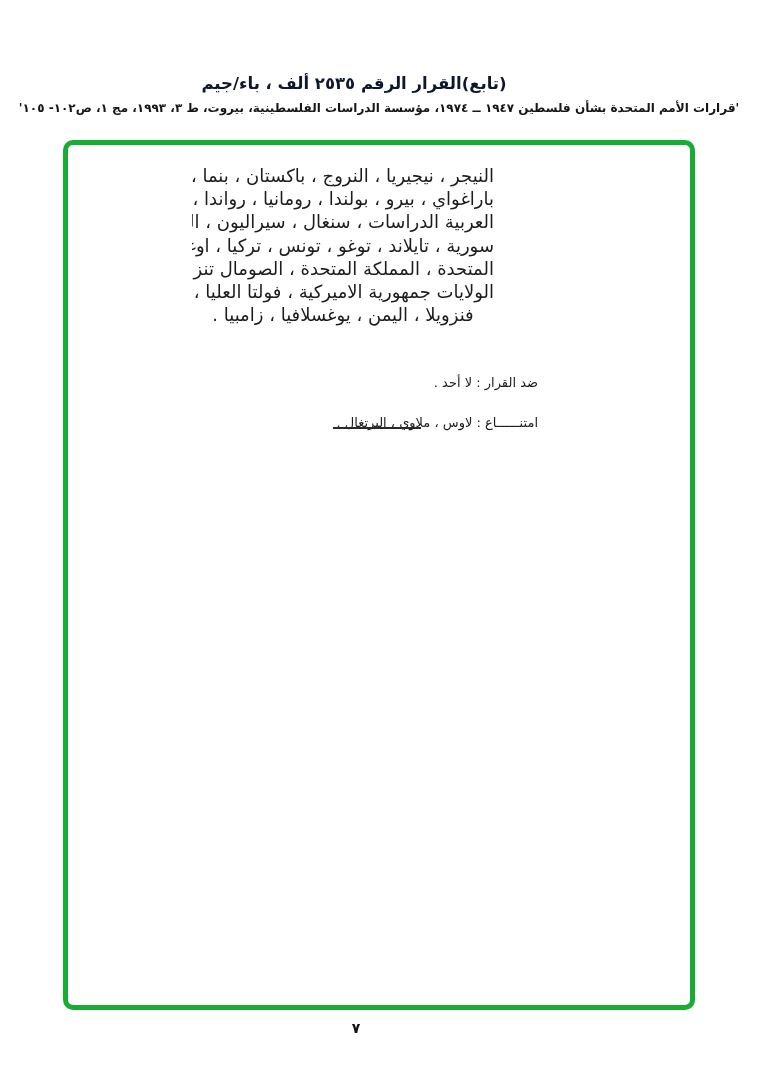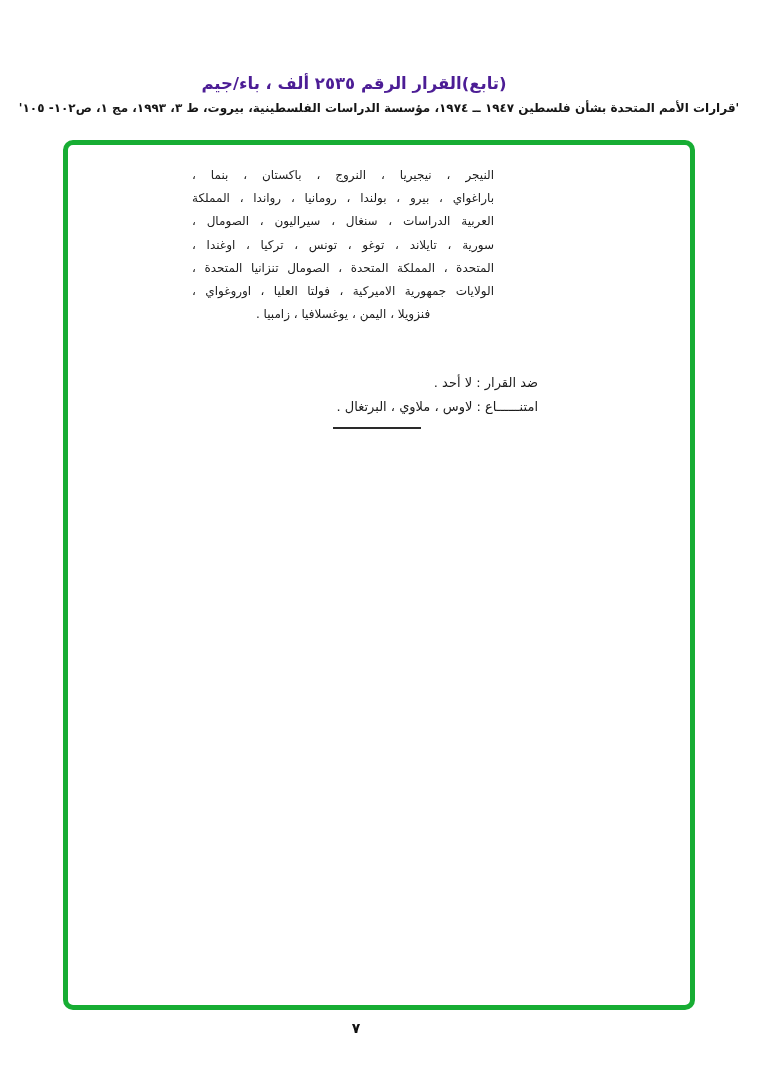--- a/index.html
+++ b/index.html
@@ -18,21 +18,21 @@
     background: #ffffff;
   }
   .header-title {
     position: absolute;
     top: 74px; left: 0;
     width: 708px;
     text-align: center;
     direction: rtl;
     font-size: 16.5px;
     font-weight: bold;
-    color: #4c1d95;
+    color: #0f172a;
     letter-spacing: 0.2px;
   }
   .header-source {
     position: absolute;
     top: 101px; left: 0;
     width: 758px;
     text-align: center;
     direction: rtl;
     font-size: 12px;
     font-weight: bold;
@@ -44,21 +44,21 @@
     width: 632px; height: 870px;
     border: 5px solid #17ad33;
     border-radius: 10px;
     background: #ffffff;
   }
   .countries {
     position: absolute;
     top: 19px; left: 124px;
     width: 302px;
     direction: rtl;
-    font-size: 12px;
+    font-size: 18px;
     color: #1c1c1c;
   }
   .cline {
     height: 23.2px;
     line-height: 23.2px;
     overflow: hidden;
     text-align: justify;
     text-align-last: justify;
     white-space: nowrap;
   }
@@ -70,21 +70,21 @@
   .vote-line {
     position: absolute;
     right: 152px;
     direction: rtl;
     font-size: 13px;
     line-height: 20px;
     white-space: nowrap;
     color: #1c1c1c;
   }
   .vote-against { top: 228px; }
-  .vote-abstain { top: 252px; margin-left: 28px; }
+  .vote-abstain { top: 268px; margin-left: 28px; }
   .divider {
     position: absolute;
     top: 282px; left: 265px;
     width: 88px; height: 2px;
     background: #2a2a2a;
   }
   .page-number {
     position: absolute;
     top: 1020px; left: 0;
     width: 712px;

